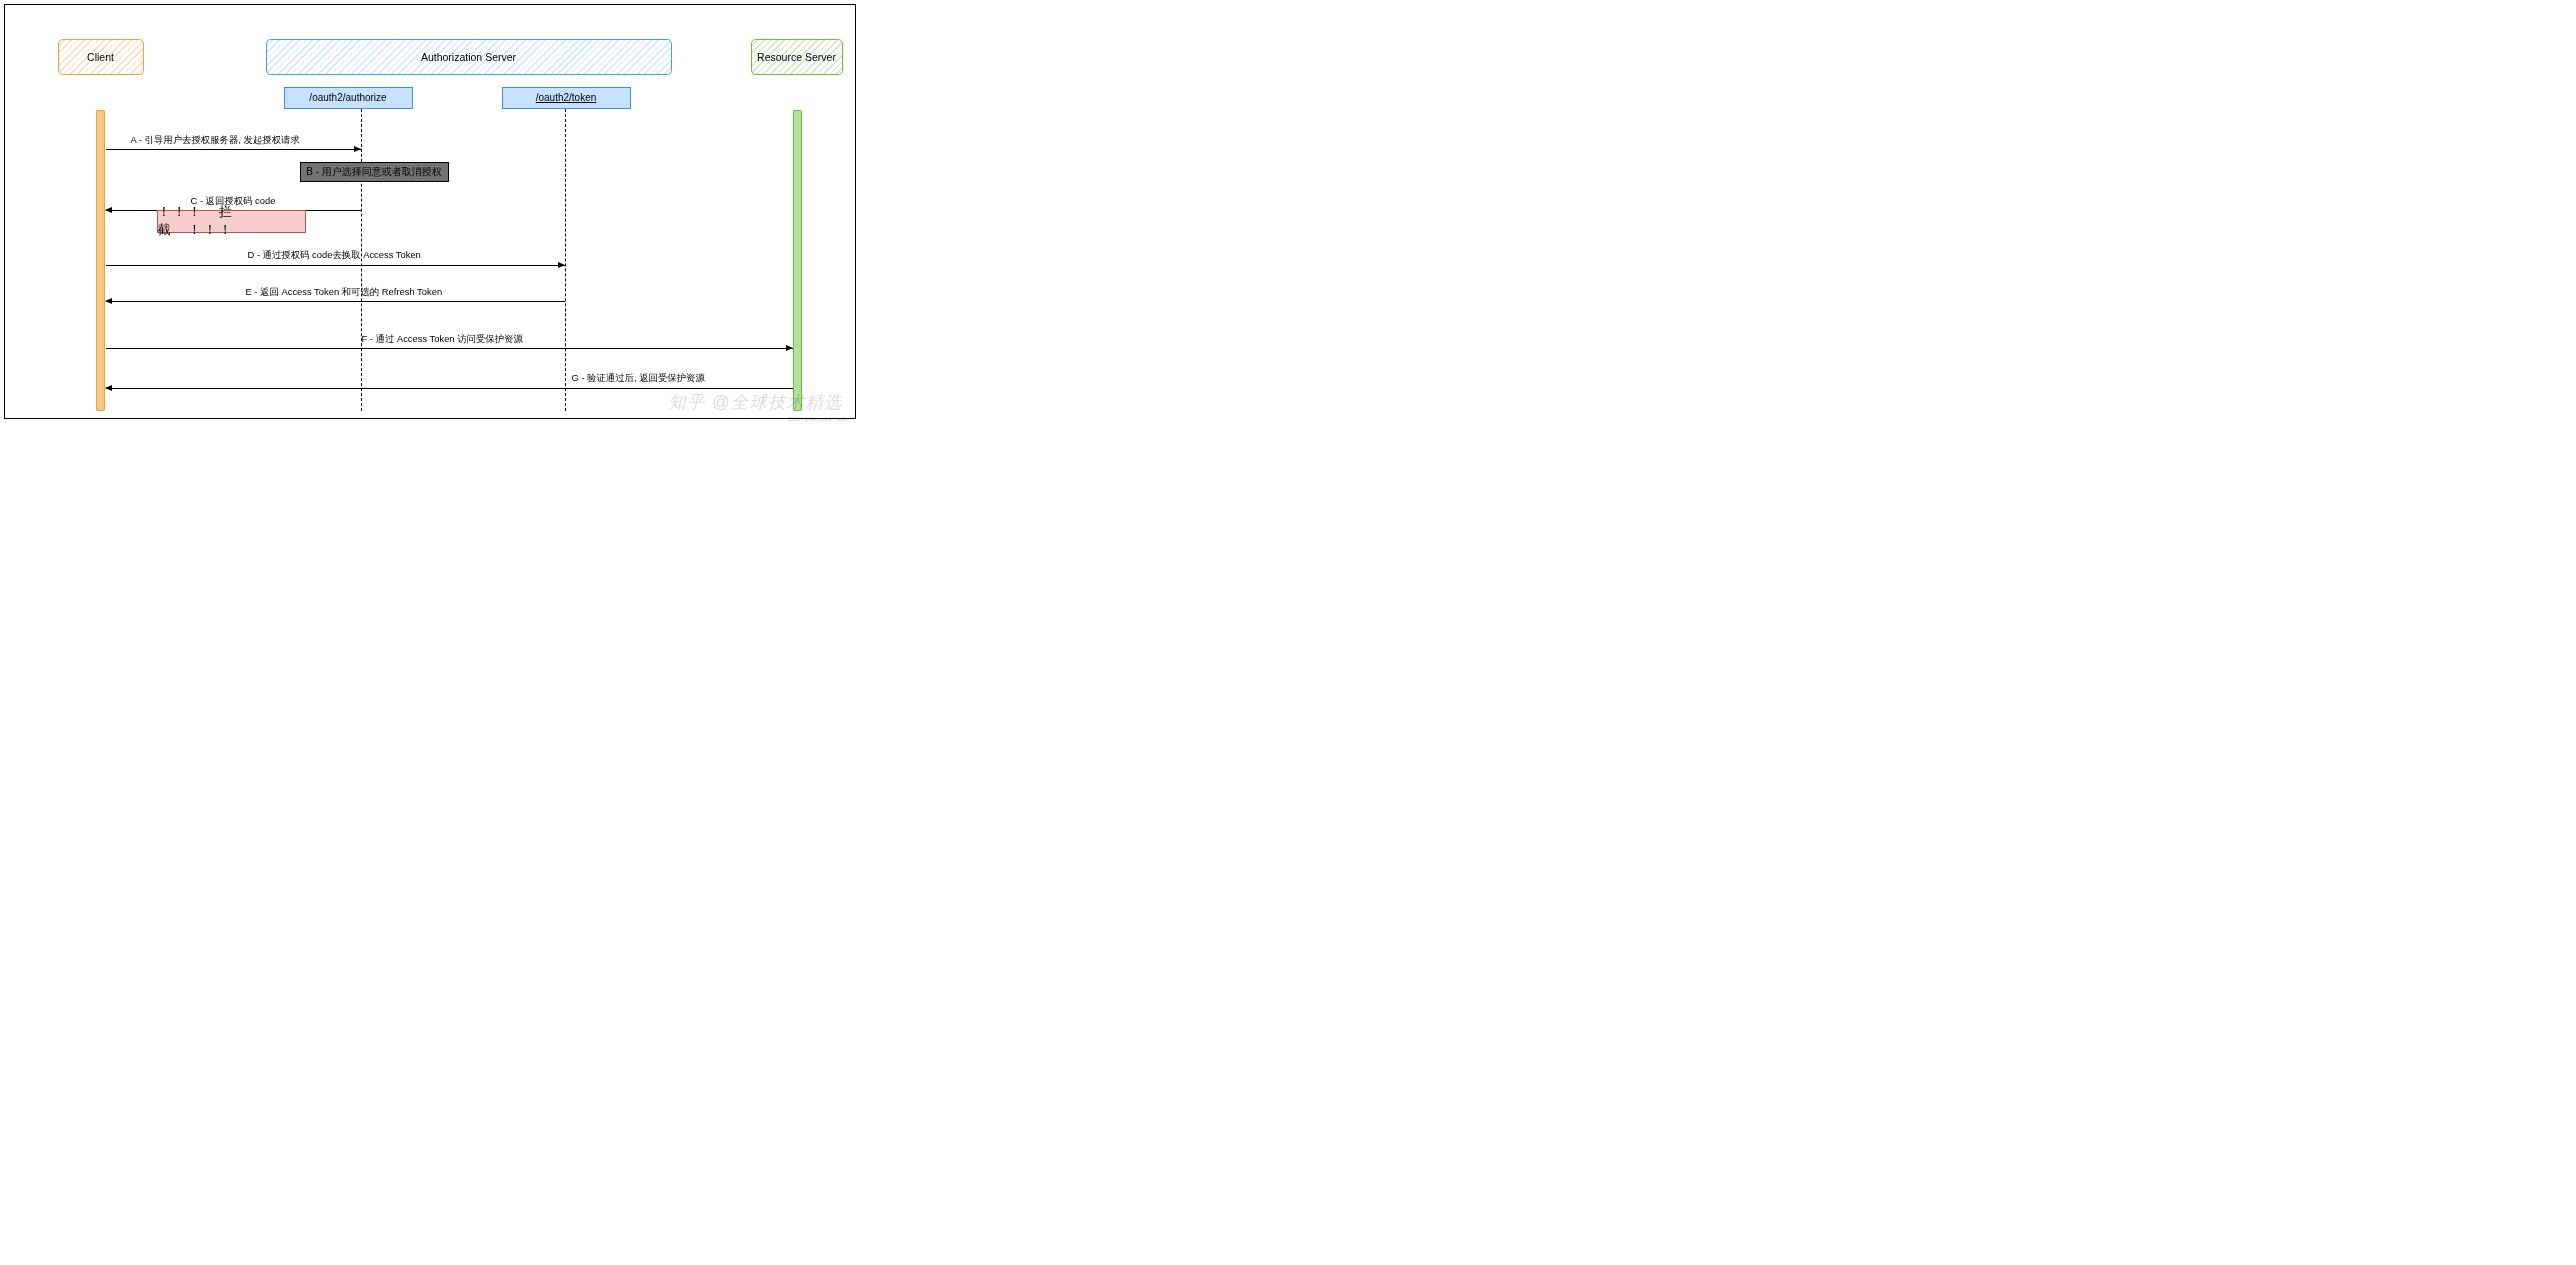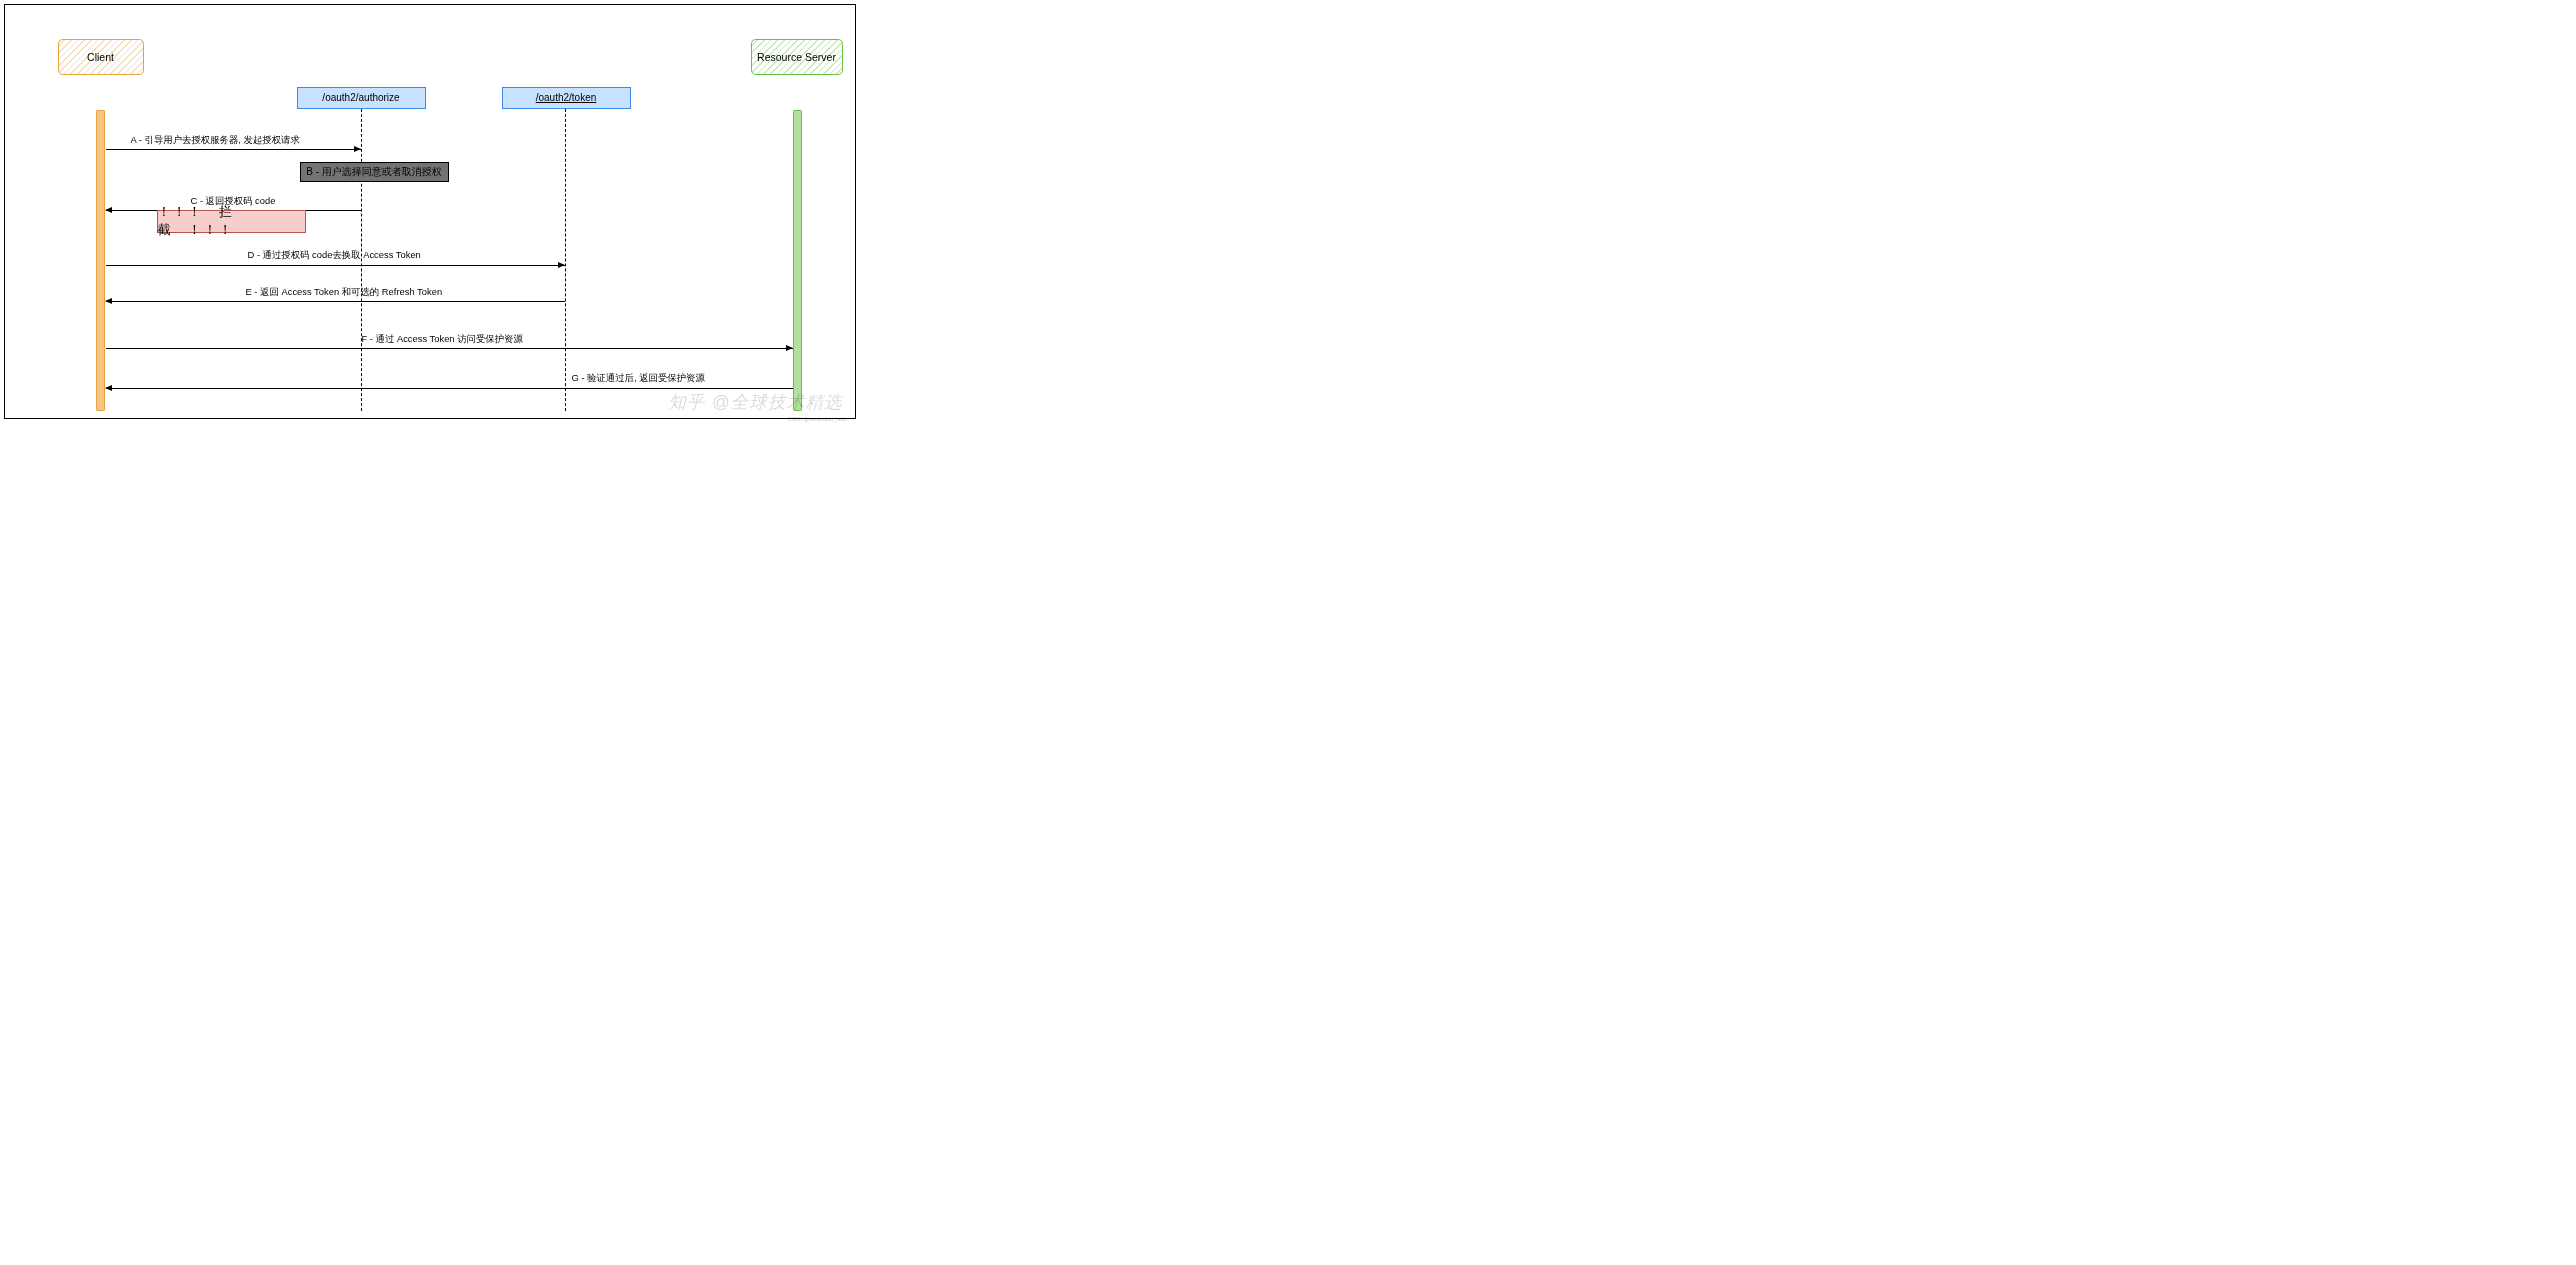--- a/index.html
+++ b/index.html
@@ -130,24 +130,25 @@
     color: rgba(0,0,0,0.25);
   }
 </style>
 </head>
 <body>
 
 <div class="frame">
 
   <div class="participant hatch-orange" style="left:53px; top:34px; width:86px; height:36px;">Client</div>
 
+  <div class="participant hatch-blue" style="left:261px; top:34px; width:406px; height:36px;">Authorization Server</div>
 
   <div class="participant hatch-green" style="left:746px; top:34px; width:92px; height:36px;">Resource Server</div>
 
-  <div class="endpoint" style="left:292px; top:82px; width:129px; height:22px;">/oauth2/authorize</div>
+  <div class="endpoint" style="left:279px; top:82px; width:129px; height:22px;">/oauth2/authorize</div>
 
   <div class="endpoint" style="left:497px; top:82px; width:129px; height:22px;text-decoration:underline;">/oauth2/token</div>
 
   <div class="lifeline-bar lifeline-orange" style="left:91px; top:105px; width:9.4px; height:301px;"></div>
   <div class="lifeline-dash" style="left:356px; top:104px; height:302px;"></div>
   <div class="lifeline-dash" style="left:560px; top:104px; height:302px;"></div>
   <div class="lifeline-bar lifeline-green" style="left:788px; top:105px; width:9.4px; height:301px;"></div>
 
   <div class="msg-label" style="left:126px; top:129px;">A - 引导用户去授权服务器, 发起授权请求</div>
   <div class="arrow right" style="left:101px; top:144px; width:255px;"></div>

